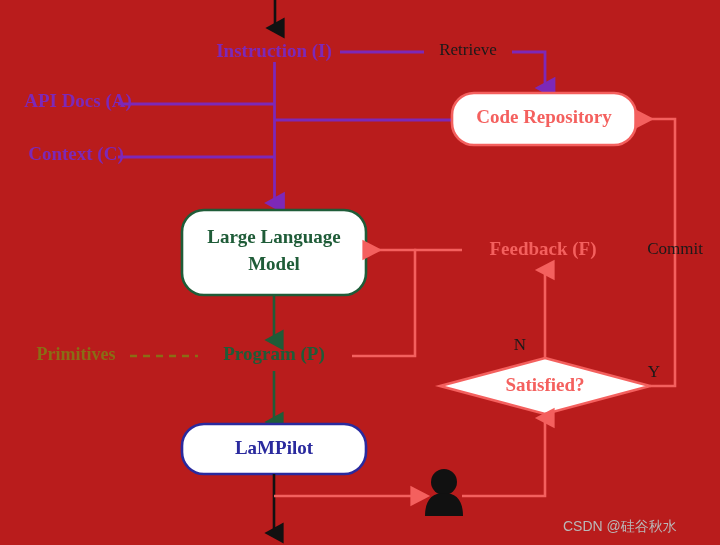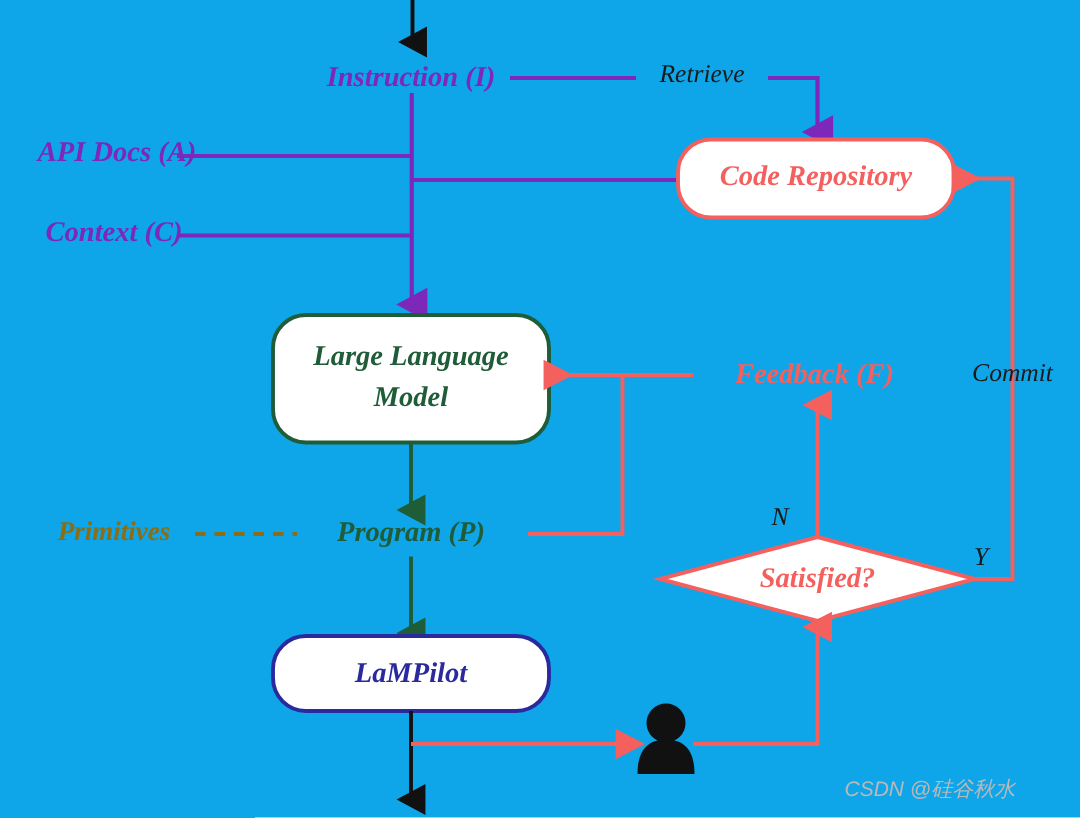--- a/index.html
+++ b/index.html
@@ -10,22 +10,21 @@
   body {
     width: 720px;
     height: 545px;
     overflow: hidden;
     font-family: "Liberation Serif", "DejaVu Serif", serif;
   }
   #diagram-root {
     position: relative;
     width: 720px;
     height: 545px;
-    background: #0ea5e9;
-    font-style: italic;
+    background: #b91c1c;
   }
   svg#flow-svg {
     position: absolute;
     left: 0;
     top: 0;
     width: 720px;
     height: 545px;
     display: block;
   }
   .node-label {

